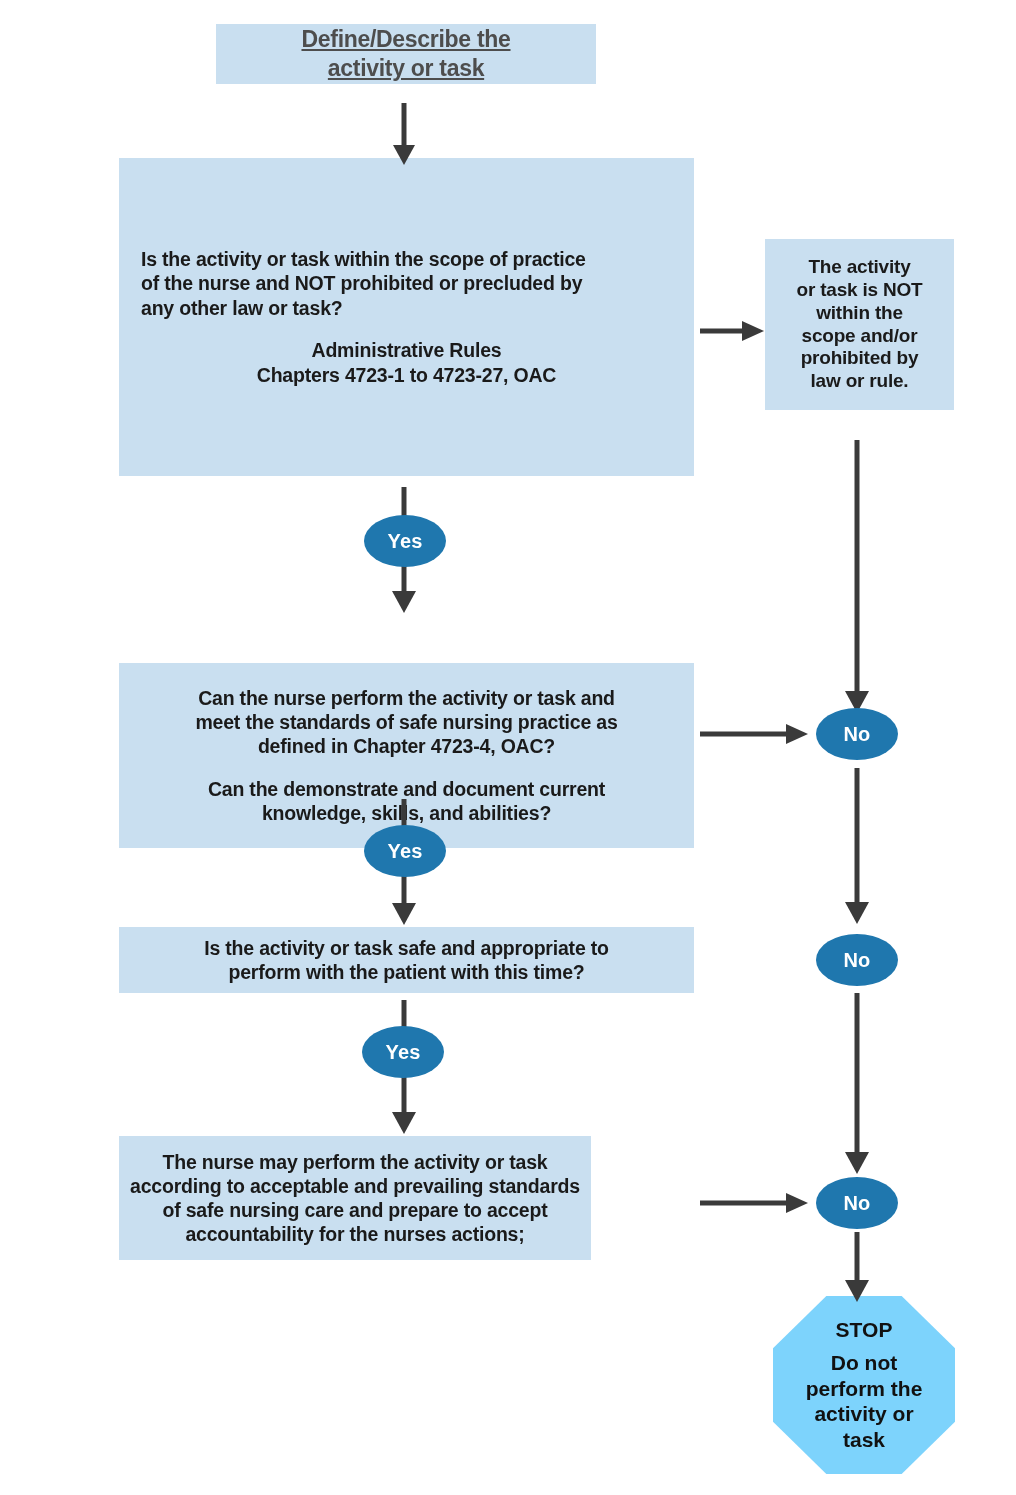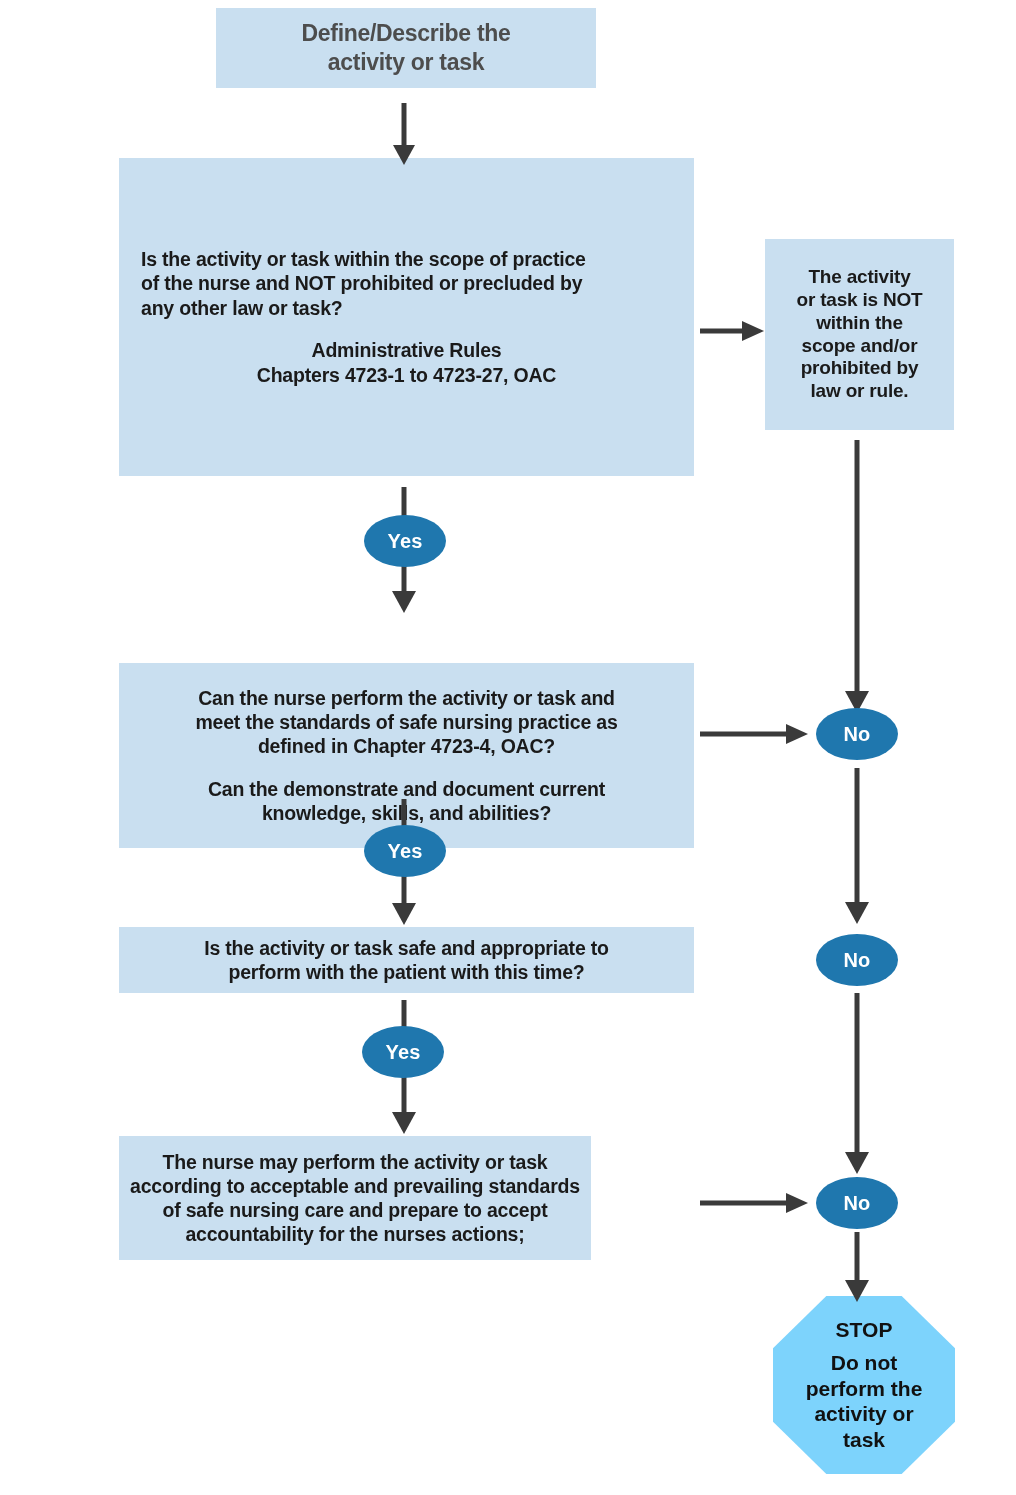--- a/index.html
+++ b/index.html
@@ -159,42 +159,42 @@
     </svg>
   </div>
 
   <div class="arrow-v" style="left:841px; top:1232px;">
     <svg width="32" height="72">
       <line x1="16" y1="0" x2="16" y2="52" stroke="#3a3a3a" stroke-width="5"></line>
       <polygon points="16,70 4,48 28,48" fill="#3a3a3a"></polygon>
     </svg>
   </div>
 
-  <div class="box box-title" style="left:216px; top:8px; width:380px; height:80px;">
+  <div class="box box-title" style="left:216px; top:24px; width:380px; height:60px;text-decoration:underline;">
     <div class="inner">
       <div>Define/Describe the</div>
       <div>activity or task</div>
     </div>
   </div>
 
   <div class="box" style="left:119px; top:158px; width:575px; height:318px; font-size:19.5px;">
     <div class="inner" style="padding:0 22px;">
       <p class="para left-align">
         <span>Is the activity or task within the scope of practice</span><br>
         <span>of the nurse and NOT prohibited or  precluded by</span><br>
         <span>any other law or task?</span>
       </p>
       <p class="para">
         <span>Administrative Rules</span><br>
         <span>Chapters 4723-1 to 4723-27, OAC</span>
       </p>
     </div>
   </div>
 
-  <div class="box" style="left:765px; top:239px; width:189px; height:191px; font-size:19px; line-height:1.2;">
+  <div class="box" style="left:765px; top:239px; width:189px; height:171px; font-size:19px; line-height:1.2;">
     <div class="inner" style="padding:0 6px;">
       <span>The activity</span><br>
       <span>or task is NOT</span><br>
       <span>within the</span><br>
       <span>scope and/or</span><br>
       <span>prohibited by</span><br>
       <span>law or rule.</span>
     </div>
   </div>
 

